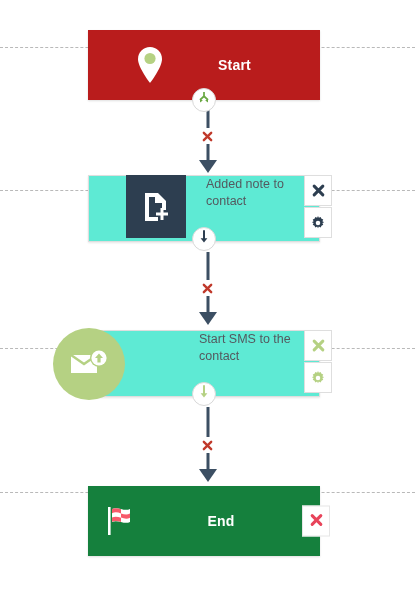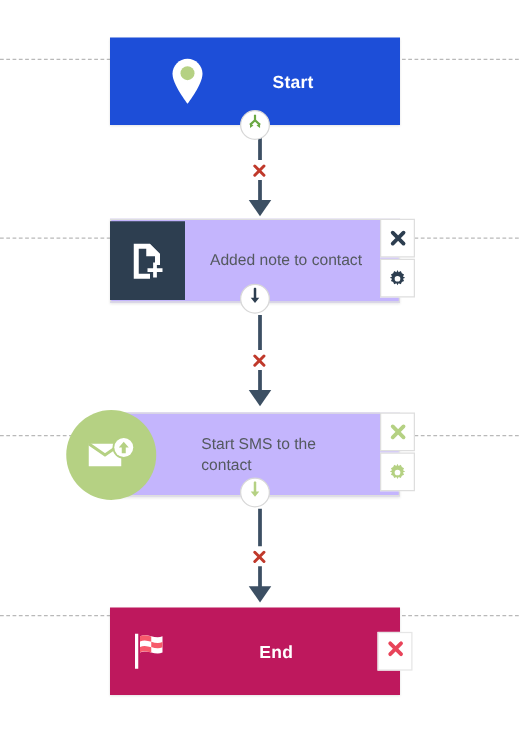--- a/index.html
+++ b/index.html
@@ -42,31 +42,32 @@
   }
   .bar .bar-title{
     flex:1 1 auto;
     text-align:center;
     color:#ffffff;
     font-size:14px;
     font-weight:bold;
     letter-spacing:.2px;
     padding-right:36px;
   }
-  #node-start .bar{background:#1d4ed8;padding-left:27px;}
-  #node-end   .bar{background:#be185d;}
+  #node-start .bar{background:#b91c1c;padding-left:27px;}
+  #node-end   .bar{background:#15803d;}
 
   
   .card{
     min-height:65px;
-    background:#c4b5fd;
+    background:#5eead4;
     border:1px solid #dedede;
-    display:flex;align-items:center;
+    display:flex;
     box-shadow:0 1px 2px rgba(0,0,0,.10);
     position:relative;
+    padding-left:38px;
   }
   .card-iconbox{
     width:60px;height:63px;flex:0 0 60px;
     display:flex;align-items:center;justify-content:center;
     background:#2d3e50;
     margin:-1px 0 -1px -1px;
   }
   .card-roundicon{
     position:absolute;
     left:-36px;top:50%;

